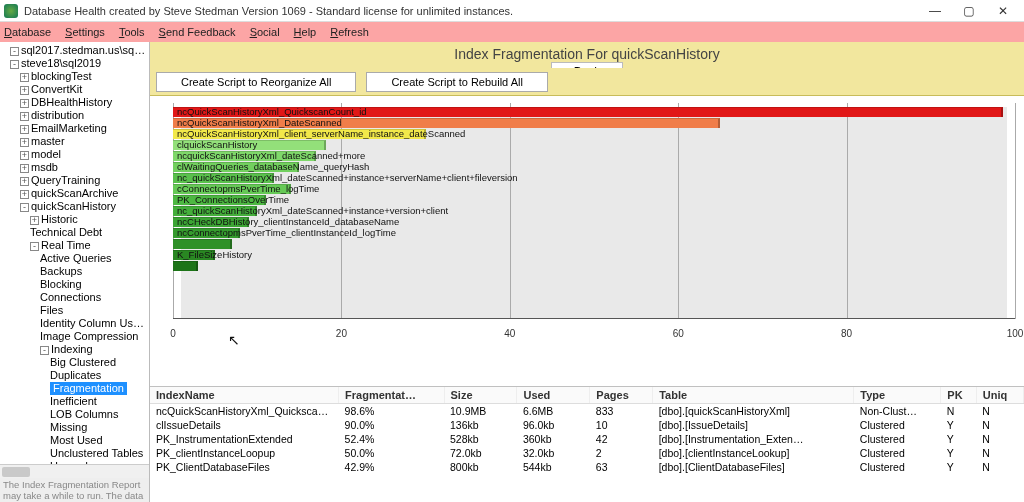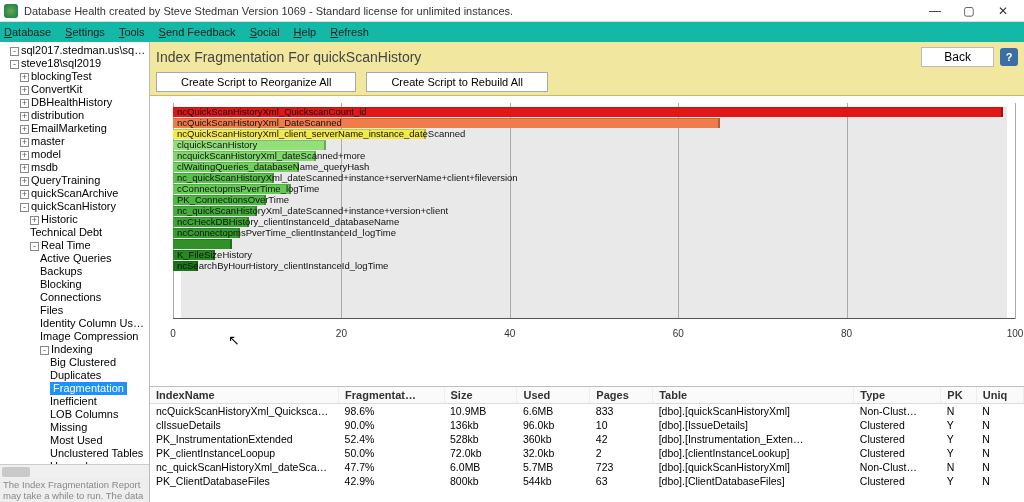--- a/index.html
+++ b/index.html
@@ -6,21 +6,21 @@
 html, body { width: 1024px; height: 502px; overflow: hidden; background: #f0f0f0; color: #000; }
 
 
 .titlebar { display: flex; align-items: center; height: 22px; background: #fff; border-bottom: 1px solid #ddd; padding: 0 4px; }
 .titlebar .appicon { width: 14px; height: 14px; background: radial-gradient(circle,#6a4,#175); border-radius: 3px; margin-right: 6px; }
 .titlebar .title { flex: 1; color: #333; font-size: 11px; }
 .titlebar .winbtns { display: flex; }
 .titlebar .winbtn { width: 34px; height: 20px; display: flex; align-items: center; justify-content: center; font-size: 12px; color: #333; }
 
 
-.menubar { height: 20px; display: flex; align-items: center; background: #14b8a6; padding: 0 4px; color: #222; }
+.menubar { height: 20px; display: flex; align-items: center; background: #fca5a5; padding: 0 4px; color: #222; }
 .menubar span { margin-right: 14px; cursor: default; }
 .menubar span u { text-decoration: underline; }
 
 
 .main { display: flex; height: calc(502px - 42px); }
 
 
 .tree { width: 150px; background: #fff; border-right: 1px solid #bbb; overflow: hidden; position: relative; font-size: 10.5px; line-height: 13px; }
 .tree-inner { padding: 2px 2px 0 4px; }
 .tree .node { white-space: nowrap; overflow: hidden; text-overflow: ellipsis; }
@@ -32,21 +32,21 @@
 .tree .sel { background: #1e90ff; color: #fff; display: inline-block; padding: 0 3px; }
 .tree .exp { display:inline-block; width:9px; height:9px; border:1px solid #888; line-height:7px; font-size:9px; text-align:center; margin-right:2px; color:#555; }
 .tree .hscroll { position:absolute; left:0; right:0; bottom:24px; height:14px; background:#f0f0f0; border-top:1px solid #ccc; }
 .tree .hscroll .thumb { position:absolute; left:2px; top:2px; width:28px; height:10px; background:#c9c9c9; border-radius:2px; }
 .tree .footnote { position:absolute; left:0; right:0; bottom:0; height:24px; background:#eee; color:#888; font-size:9.5px; line-height:11px; padding:1px 3px; overflow:hidden; }
 
 
 .content { flex:1; display:flex; flex-direction:column; background:#f0e8a8; }
 
 
-.heading { display:flex; align-items:center; background:#f2e79e; height:26px; padding:4px 6px 0 6px; color:#444; }
+.heading { display:flex; align-items:center; background:#f2e79e; height:26px; padding:4px 6px 0 6px; color:#444;flex-direction:column; }
 .heading h1 { font-size:14px; font-weight:normal; flex:1; }
 .heading .backbtn { background:#fff; border:1px solid #bbb; padding:2px 22px; font-size:12px; }
 .heading .helpicon { width:18px; height:18px; margin-left:6px; background:#3a6ea5; border-radius:3px; display:flex; align-items:center; justify-content:center; color:#fff; font-weight:bold; }
 
 
 .buttonrow { background:#f2e79e; height:28px; display:flex; align-items:center; padding:2px 6px; gap:10px; border-bottom:1px solid #c8bc5a; }
 .buttonrow button { background:#fff; border:1px solid #aaa; padding:3px 24px; font-size:11px; }
 
 
 .chartwrap { background:#fff; margin:0; padding:6px 8px 4px 22px; height:290px; position:relative; }
@@ -214,21 +214,20 @@
             </div>
             <div class="barrow">
               <div class="bar" style="width: 7%; background: rgb(47, 145, 40);"></div>
             </div>
             <div class="barrow">
               <div class="bar" style="width: 5%; background: rgb(41, 135, 34);"></div>
               <div class="lbl">K_FileSizeHistory</div>
             </div>
             <div class="barrow">
               <div class="bar" style="width: 3%; background: rgb(29, 116, 24);"></div>
-              <div class="lbl">ncSearchByHourHistory_clientInstanceId_logTime</div>
             </div>
           </div>
         <div class="xticks" id="xticks">
             <span style="left: 0%;">0</span>
             <span style="left: 20%;">20</span>
             <span style="left: 40%;">40</span>
             <span style="left: 60%;">60</span>
             <span style="left: 80%;">80</span>
             <span style="left: 100%;">100</span>
           </div>
@@ -289,31 +288,20 @@
               <td class="col-frag">50.0%</td>
               <td class="col-size">72.0kb</td>
               <td class="col-used">32.0kb</td>
               <td class="col-pages">2</td>
               <td class="col-table">[dbo].[clientInstanceLookup]</td>
               <td class="col-type">Clustered</td>
               <td class="col-pk">Y</td>
               <td class="col-uniq">N</td>
             </tr>
             <tr>
-              <td class="col-name">nc_quickScanHistoryXml_dateSca…</td>
-              <td class="col-frag">47.7%</td>
-              <td class="col-size">6.0MB</td>
-              <td class="col-used">5.7MB</td>
-              <td class="col-pages">723</td>
-              <td class="col-table">[dbo].[quickScanHistoryXml]</td>
-              <td class="col-type">Non-Clust…</td>
-              <td class="col-pk">N</td>
-              <td class="col-uniq">N</td>
-            </tr>
-            <tr>
               <td class="col-name">PK_ClientDatabaseFiles</td>
               <td class="col-frag">42.9%</td>
               <td class="col-size">800kb</td>
               <td class="col-used">544kb</td>
               <td class="col-pages">63</td>
               <td class="col-table">[dbo].[ClientDatabaseFiles]</td>
               <td class="col-type">Clustered</td>
               <td class="col-pk">Y</td>
               <td class="col-uniq">N</td>
             </tr>

